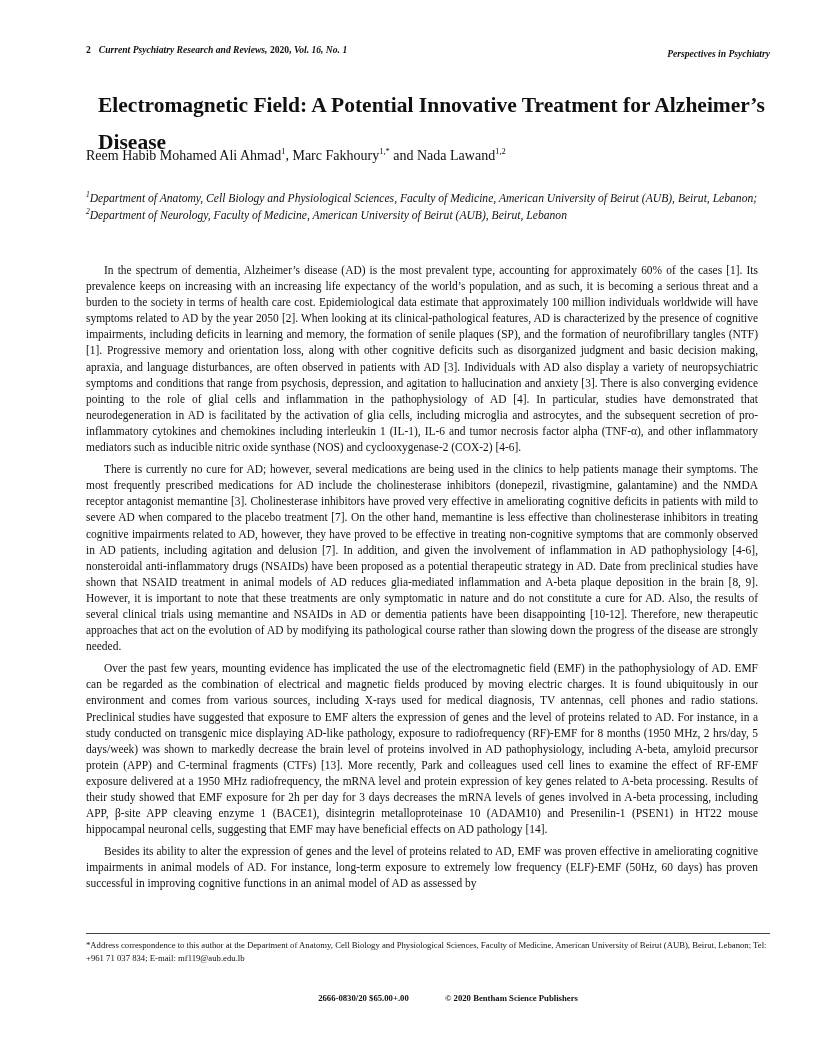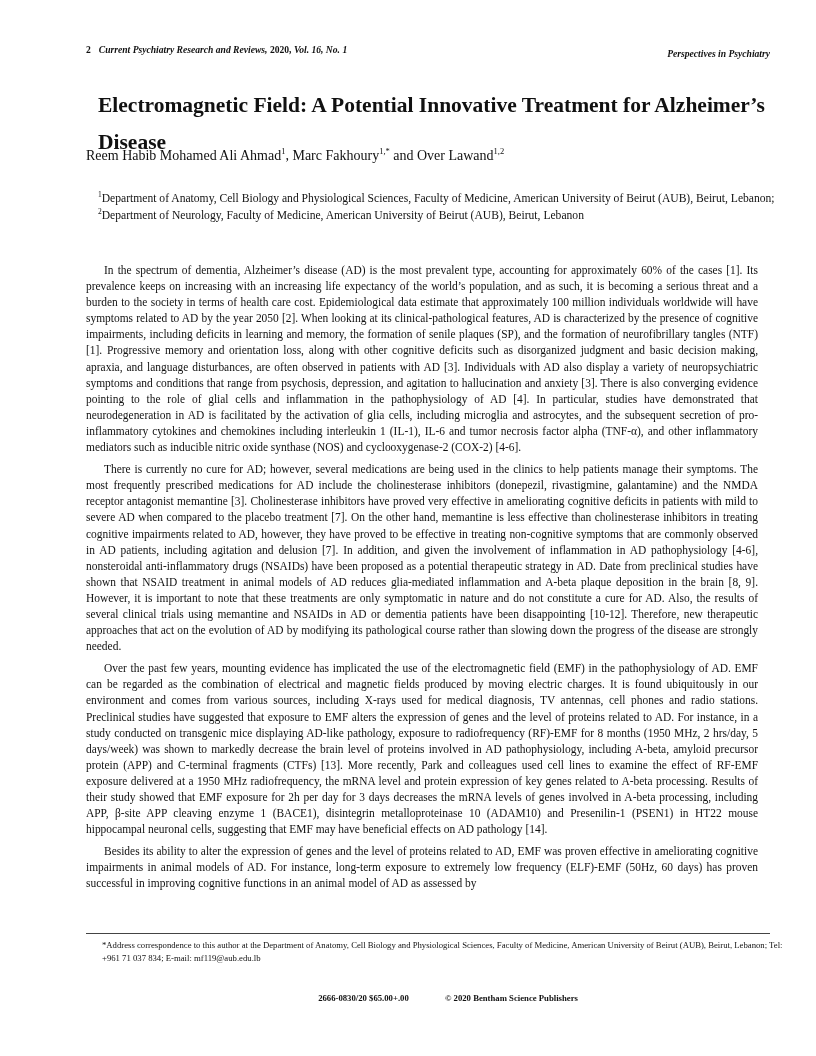--- a/index.html
+++ b/index.html
@@ -7,46 +7,46 @@
          font-family:"Liberation Serif", serif; color:#111; }
   .page { position:absolute; left:86px; top:0; width:684px; }
   .running-head { position:absolute; top:44px; left:0; width:684px; font-size:9.6px; font-weight:bold; }
   .running-head .left { position:absolute; left:0; top:0; }
   .running-head .right { position:absolute; right:0; top:4px; font-style:italic; }
   .running-head .pno { font-style:normal; margin-right:8px; }
   .running-head .jname { font-style:italic;margin-top:28px; }
   .title { position:absolute; top:75px; left:0; width:684px; font-size:21.5px; font-weight:bold; line-height:37px; margin:12px; }
   .authors { position:absolute; top:147px; left:0; width:684px; font-size:14px; line-height:18px; }
   .authors sup { font-size:8.5px; vertical-align:6px; line-height:0; }
-  .affil { position:absolute; top:190px; left:12px; width:684px; font-size:11.6px; line-height:17px; }
+  .affil { position:absolute; top:190px; left:0; width:684px; font-size:11.6px; font-style:italic; line-height:17px; }
   .affil sup { font-size:7.5px; vertical-align:5px; line-height:0; }
   .body { position:absolute; top:262px; left:0; width:684px; font-size:11.45px; line-height:16.1px; text-align:justify; }
   .body p { margin:0 12px 6px 0; text-indent:18px; }
   .footnote-rule { position:absolute; top:933px; left:0; width:684px; height:0; border-top:1px solid #444; }
-  .footnote { position:absolute; top:939px; left:0; width:684px; font-size:8.7px; line-height:13px;margin-left:16px; }
+  .footnote { position:absolute; top:939px; left:0; width:684px; font-size:8.7px; line-height:13px; }
   .bottom { position:absolute; top:993px; left:0; width:684px; text-align:center; font-size:8.7px; font-weight:bold; }
   .bottom span { display:inline-block; }
   .bottom .issn { margin-right:34px;margin-left:40px; }
 </style>
 </head>
 <body>
 
 <div class="page">
 
   <div class="running-head">
     <div class="left">
       <span class="pno">2</span><span class="jname">Current Psychiatry Research and Reviews,</span><span> 2020,</span><span class="jname"> Vol. 16, No. 1</span>
     </div>
     <div class="right">Perspectives in Psychiatry</div>
   </div>
 
   <h1 class="title">Electromagnetic Field: A Potential Innovative Treatment for Alzheimer’s Disease</h1>
 
   <div class="authors">
-    <span>Reem Habib Mohamed Ali Ahmad</span><sup>1</sup><span>, </span><span>Marc Fakhoury</span><sup>1,*</sup><span> and </span><span>Over Lawand</span><sup>1,2</sup>
+    <span>Reem Habib Mohamed Ali Ahmad</span><sup>1</sup><span>, </span><span>Marc Fakhoury</span><sup>1,*</sup><span> and </span><span>Nada Lawand</span><sup>1,2</sup>
   </div>
 
   <div class="affil">
     <sup>1</sup><span>Department of Anatomy, Cell Biology and Physiological Sciences, Faculty of Medicine, American University of Beirut (AUB), Beirut, Lebanon; </span><sup>2</sup><span>Department of Neurology, Faculty of Medicine, American University of Beirut (AUB), Beirut, Lebanon</span>
   </div>
 
   <div class="body">
     <p>In the spectrum of dementia, Alzheimer’s disease (AD) is the most prevalent type, accounting for approximately 60% of the cases [1]. Its prevalence keeps on increasing with an increasing life expectancy of the world’s population, and as such, it is becoming a serious threat and a burden to the society in terms of health care cost. Epidemiological data estimate that approximately 100 million individuals worldwide will have symptoms related to AD by the year 2050 [2]. When looking at its clinical-pathological features, AD is characterized by the presence of cognitive impairments, including deficits in learning and memory, the formation of senile plaques (SP), and the formation of neurofibrillary tangles (NTF) [1]. Progressive memory and orientation loss, along with other cognitive deficits such as disorganized judgment and basic decision making, apraxia, and language disturbances, are often observed in patients with AD [3]. Individuals with AD also display a variety of neuropsychiatric symptoms and conditions that range from psychosis, depression, and agitation to hallucination and anxiety [3]. There is also converging evidence pointing to the role of glial cells and inflammation in the pathophysiology of AD [4]. In particular, studies have demonstrated that neurodegeneration in AD is facilitated by the activation of glia cells, including microglia and astrocytes, and the subsequent secretion of pro-inflammatory cytokines and chemokines including interleukin 1 (IL-1), IL-6 and tumor necrosis factor alpha (TNF-α), and other inflammatory mediators such as inducible nitric oxide synthase (NOS) and cyclooxygenase-2 (COX-2) [4-6].</p>
     <p>There is currently no cure for AD; however, several medications are being used in the clinics to help patients manage their symptoms. The most frequently prescribed medications for AD include the cholinesterase inhibitors (donepezil, rivastigmine, galantamine) and the NMDA receptor antagonist memantine [3]. Cholinesterase inhibitors have proved very effective in ameliorating cognitive deficits in patients with mild to severe AD when compared to the placebo treatment [7]. On the other hand, memantine is less effective than cholinesterase inhibitors in treating cognitive impairments related to AD, however, they have proved to be effective in treating non-cognitive symptoms that are commonly observed in AD patients, including agitation and delusion [7]. In addition, and given the involvement of inflammation in AD pathophysiology [4-6], nonsteroidal anti-inflammatory drugs (NSAIDs) have been proposed as a potential therapeutic strategy in AD. Date from preclinical studies have shown that NSAID treatment in animal models of AD reduces glia-mediated inflammation and A-beta plaque deposition in the brain [8, 9]. However, it is important to note that these treatments are only symptomatic in nature and do not constitute a cure for AD. Also, the results of several clinical trials using memantine and NSAIDs in AD or dementia patients have been disappointing [10-12]. Therefore, new therapeutic approaches that act on the evolution of AD by modifying its pathological course rather than slowing down the progress of the disease are strongly needed.</p>
     <p>Over the past few years, mounting evidence has implicated the use of the electromagnetic field (EMF) in the pathophysiology of AD. EMF can be regarded as the combination of electrical and magnetic fields produced by moving electric charges. It is found ubiquitously in our environment and comes from various sources, including X-rays used for medical diagnosis, TV antennas, cell phones and radio stations. Preclinical studies have suggested that exposure to EMF alters the expression of genes and the level of proteins related to AD. For instance, in a study conducted on transgenic mice displaying AD-like pathology, exposure to radiofrequency (RF)-EMF for 8 months (1950 MHz, 2 hrs/day, 5 days/week) was shown to markedly decrease the brain level of proteins involved in AD pathophysiology, including A-beta, amyloid precursor protein (APP) and C-terminal fragments (CTFs) [13]. More recently, Park and colleagues used cell lines to examine the effect of RF-EMF exposure delivered at a 1950 MHz radiofrequency, the mRNA level and protein expression of key genes related to A-beta processing. Results of their study showed that EMF exposure for 2h per day for 3 days decreases the mRNA levels of genes involved in A-beta processing, including APP, β-site APP cleaving enzyme 1 (BACE1), disintegrin metalloproteinase 10 (ADAM10) and Presenilin-1 (PSEN1) in HT22 mouse hippocampal neuronal cells, suggesting that EMF may have beneficial effects on AD pathology [14].</p>

